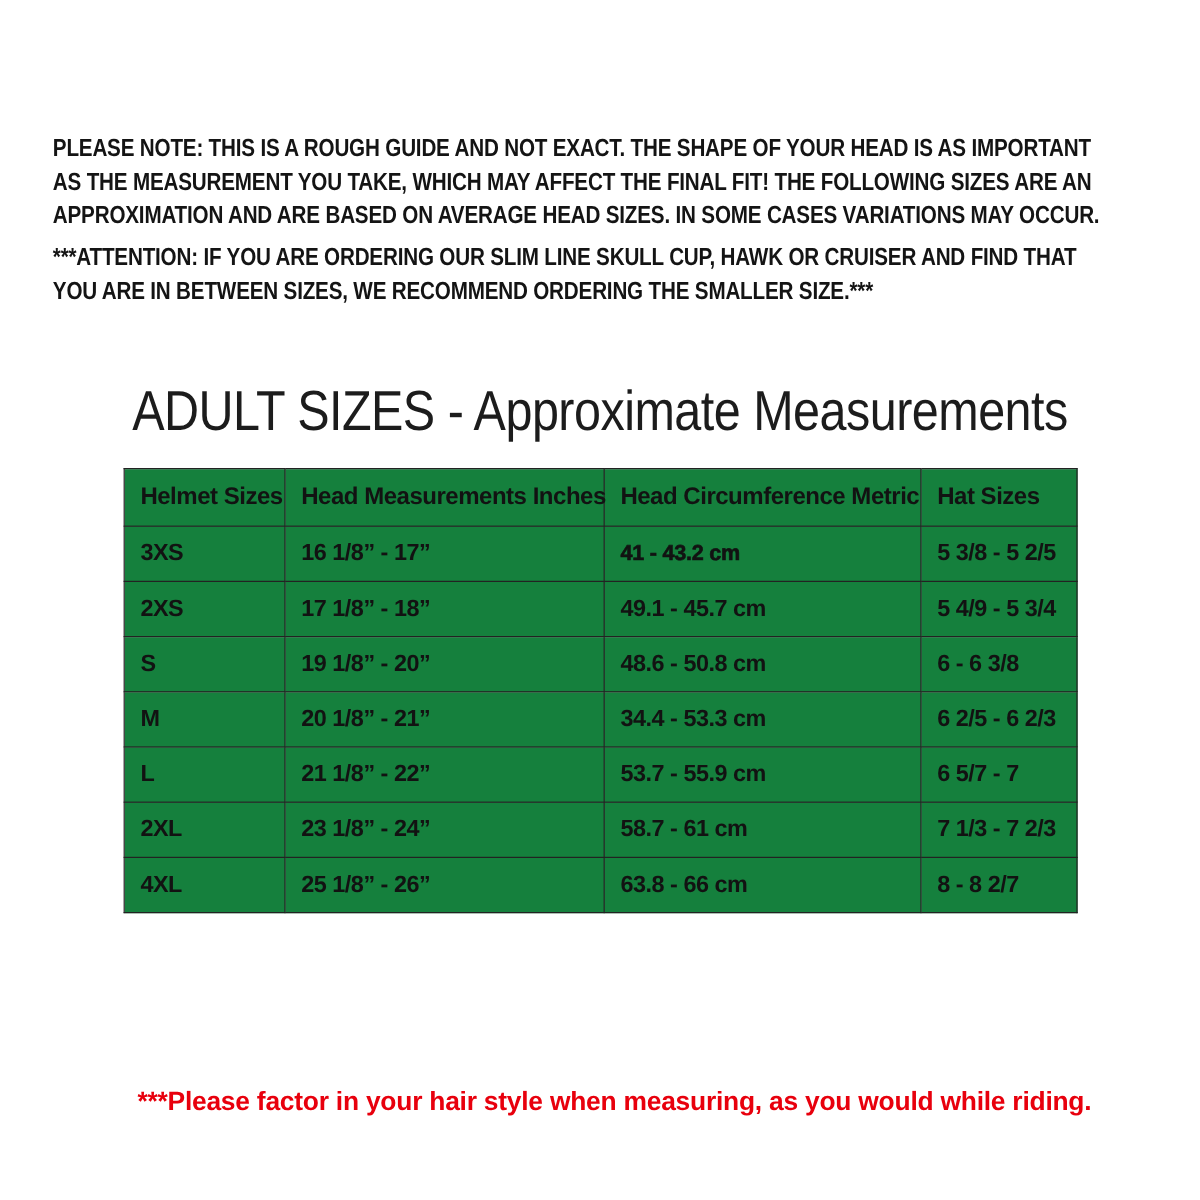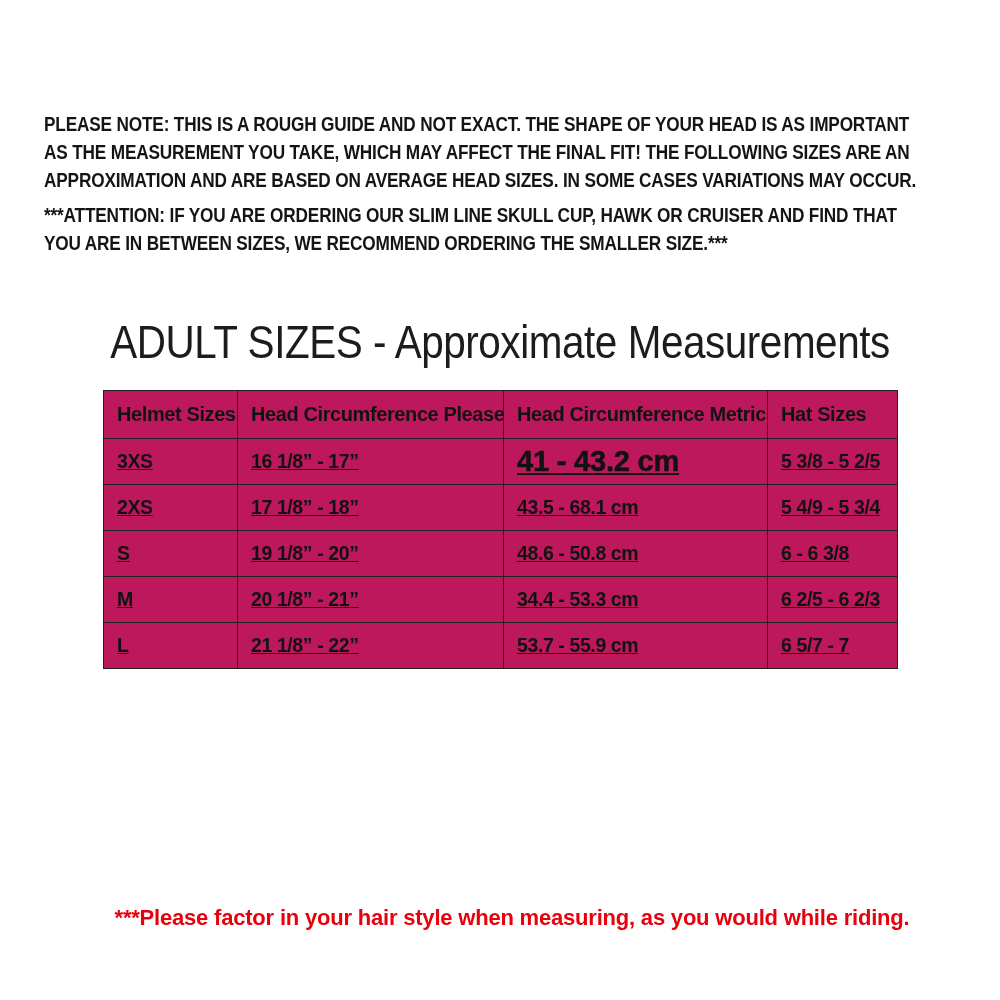--- a/index.html
+++ b/index.html
@@ -71,26 +71,26 @@
     border: 1.5px solid #222222;
     text-align: left;
     vertical-align: middle;
     padding: 0 0 0 13px;
     white-space: nowrap;
     overflow: visible;
     font-size: 19.5px;
     font-weight: 700;
     letter-spacing: -0.4px;
     color: #121212;
-    background: #be185d;
+    background: #15803d;
   }
   .size-table thead th { height: 47px; font-size: 20px; }
-  .size-table tbody td { height: 45px; text-decoration: underline; }
+  .size-table tbody td { height: 45px; }
   .size-table td.cell-strong {
-    font-size: 29px;
+    font-size: 18px;
     -webkit-text-stroke: 0.5px #111111;
     letter-spacing: -0.2px;
   }
 
   
   .footer-note {
     position: absolute;
     top: 901px;
     left: 0;
     width: 1000px;
@@ -127,54 +127,66 @@
 <table class="size-table">
   <colgroup>
     <col class="c1">
       <col class="c2">
       <col class="c3">
       <col class="c4">
   </colgroup>
   <thead>
     <tr>
       <th>Helmet Sizes</th>
-      <th>Head Circumference Please</th>
+      <th>Head Measurements Inches</th>
       <th>Head Circumference Metric</th>
       <th>Hat Sizes</th>
     </tr>
   </thead>
   <tbody>
     <tr>
       <td>3XS</td>
       <td>16 1/8” - 17”</td>
       <td class="cell-strong">41 - 43.2 cm</td>
       <td>5 3/8 - 5 2/5</td>
     </tr>
     <tr>
       <td>2XS</td>
       <td>17 1/8” - 18”</td>
-      <td>43.5 - 68.1 cm</td>
+      <td>49.1 - 45.7 cm</td>
       <td>5 4/9 - 5 3/4</td>
     </tr>
     <tr>
       <td>S</td>
       <td>19 1/8” - 20”</td>
       <td>48.6 - 50.8 cm</td>
       <td>6 - 6 3/8</td>
     </tr>
     <tr>
       <td>M</td>
       <td>20 1/8” - 21”</td>
       <td>34.4 - 53.3 cm</td>
       <td>6 2/5 - 6 2/3</td>
     </tr>
     <tr>
       <td>L</td>
       <td>21 1/8” - 22”</td>
       <td>53.7 - 55.9 cm</td>
       <td>6 5/7 - 7</td>
     </tr>
+    <tr>
+      <td>2XL</td>
+      <td>23 1/8” - 24”</td>
+      <td>58.7 - 61 cm</td>
+      <td>7 1/3 - 7 2/3</td>
+    </tr>
+    <tr>
+      <td>4XL</td>
+      <td>25 1/8” - 26”</td>
+      <td>63.8 - 66 cm</td>
+      <td>8 - 8 2/7</td>
+    </tr>
   </tbody>
 </table>
 
 <div class="footer-note">
   <div>***Please factor in your hair style when measuring, as you would while riding.</div>
 </div>
 
 </body></html>

